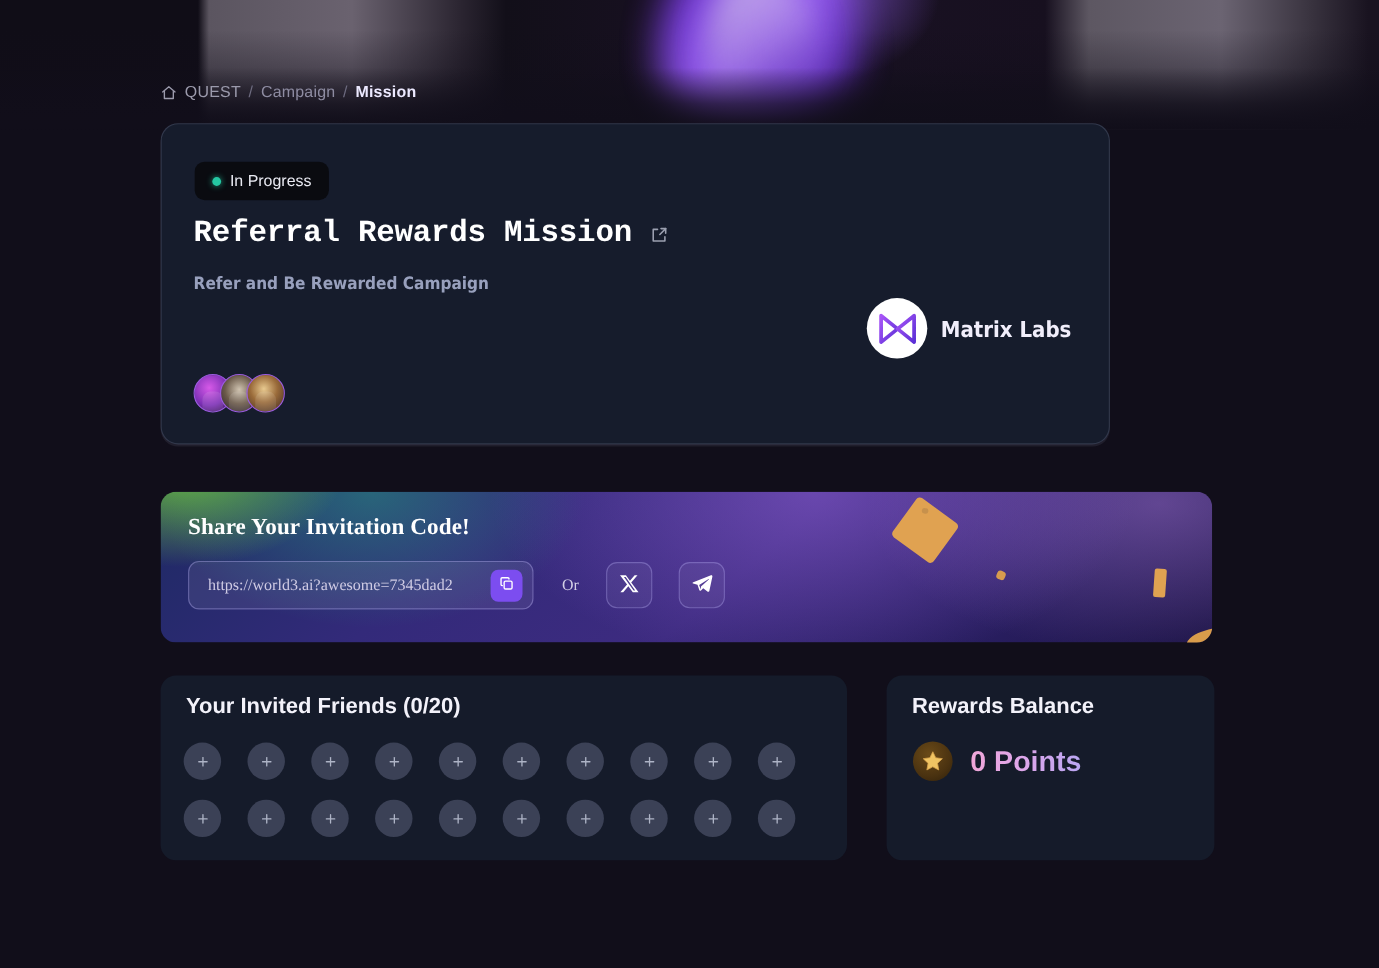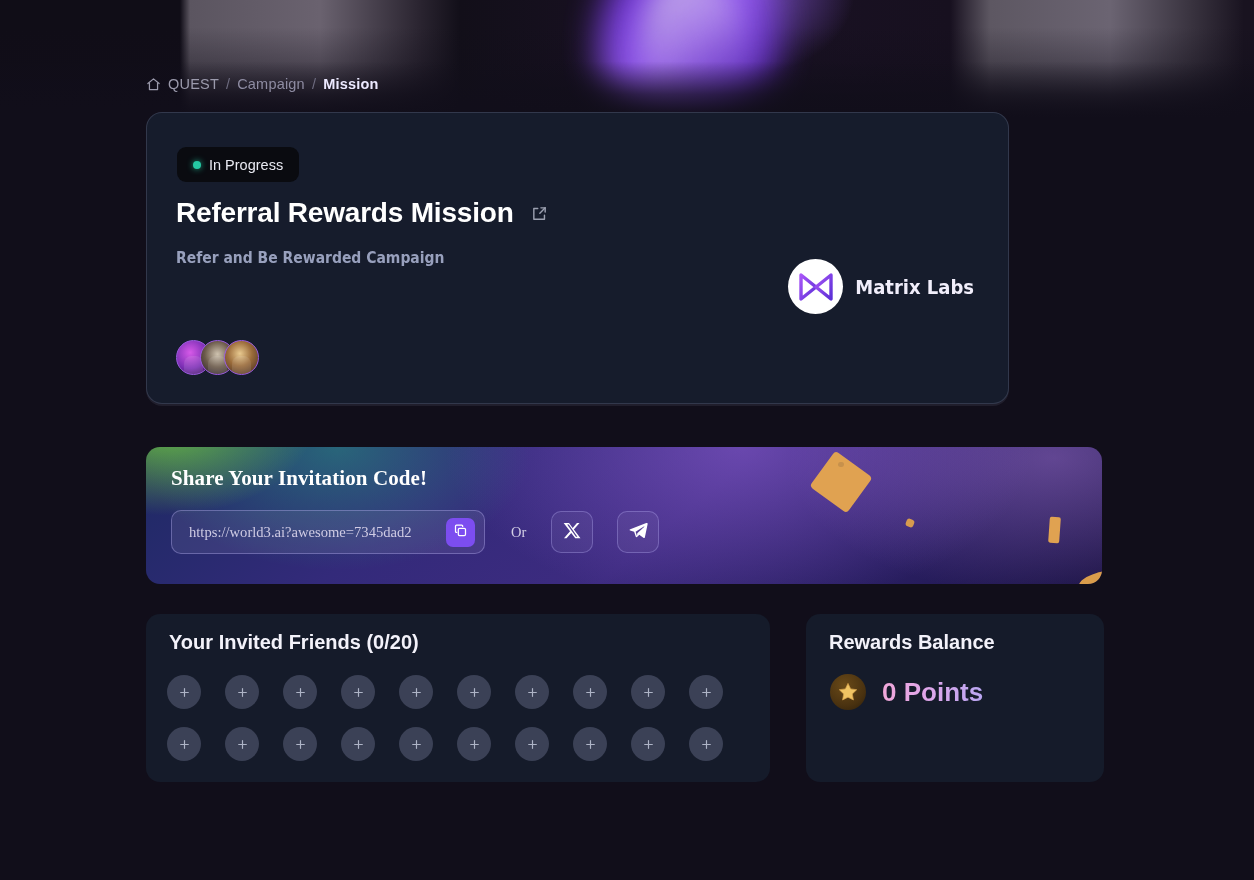--- a/index.html
+++ b/index.html
@@ -119,21 +119,21 @@
   }
 
   .mission-title-row {
     position: absolute;
     left: 176px; top: 199px;
     display: flex;
     align-items: center;
     gap: 17px;
   }
   .mission-title {
-    font-family: Liberation Sans, sans-serif;
+    font-family: Liberation Mono, monospace;
     font-size: 28px;
     font-weight: bold;
     font-stretch: condensed;
     color: #ffffff;
     letter-spacing: -.2px;
     line-height: 1;
   }
   .ext-link { width: 17px; height: 17px; display: block; opacity: .72; }
 
   .mission-sub {
@@ -175,21 +175,21 @@
     content: "";
     position: absolute;
     left: 22%; top: 46%;
     width: 56%; height: 58%;
     background: rgba(255,255,255,.10);
     border-radius: 40% 40% 20% 20%;
   }
 
   .org {
     position: absolute;
-    right: 34px; top: 146px;
+    right: 34px; top: 158px;
     display: flex;
     align-items: center;
     gap: 12px;
   }
   .org-logo {
     width: 55px; height: 55px;
     border-radius: 50%;
     background: #ffffff;
     display: flex;
     align-items: center;

